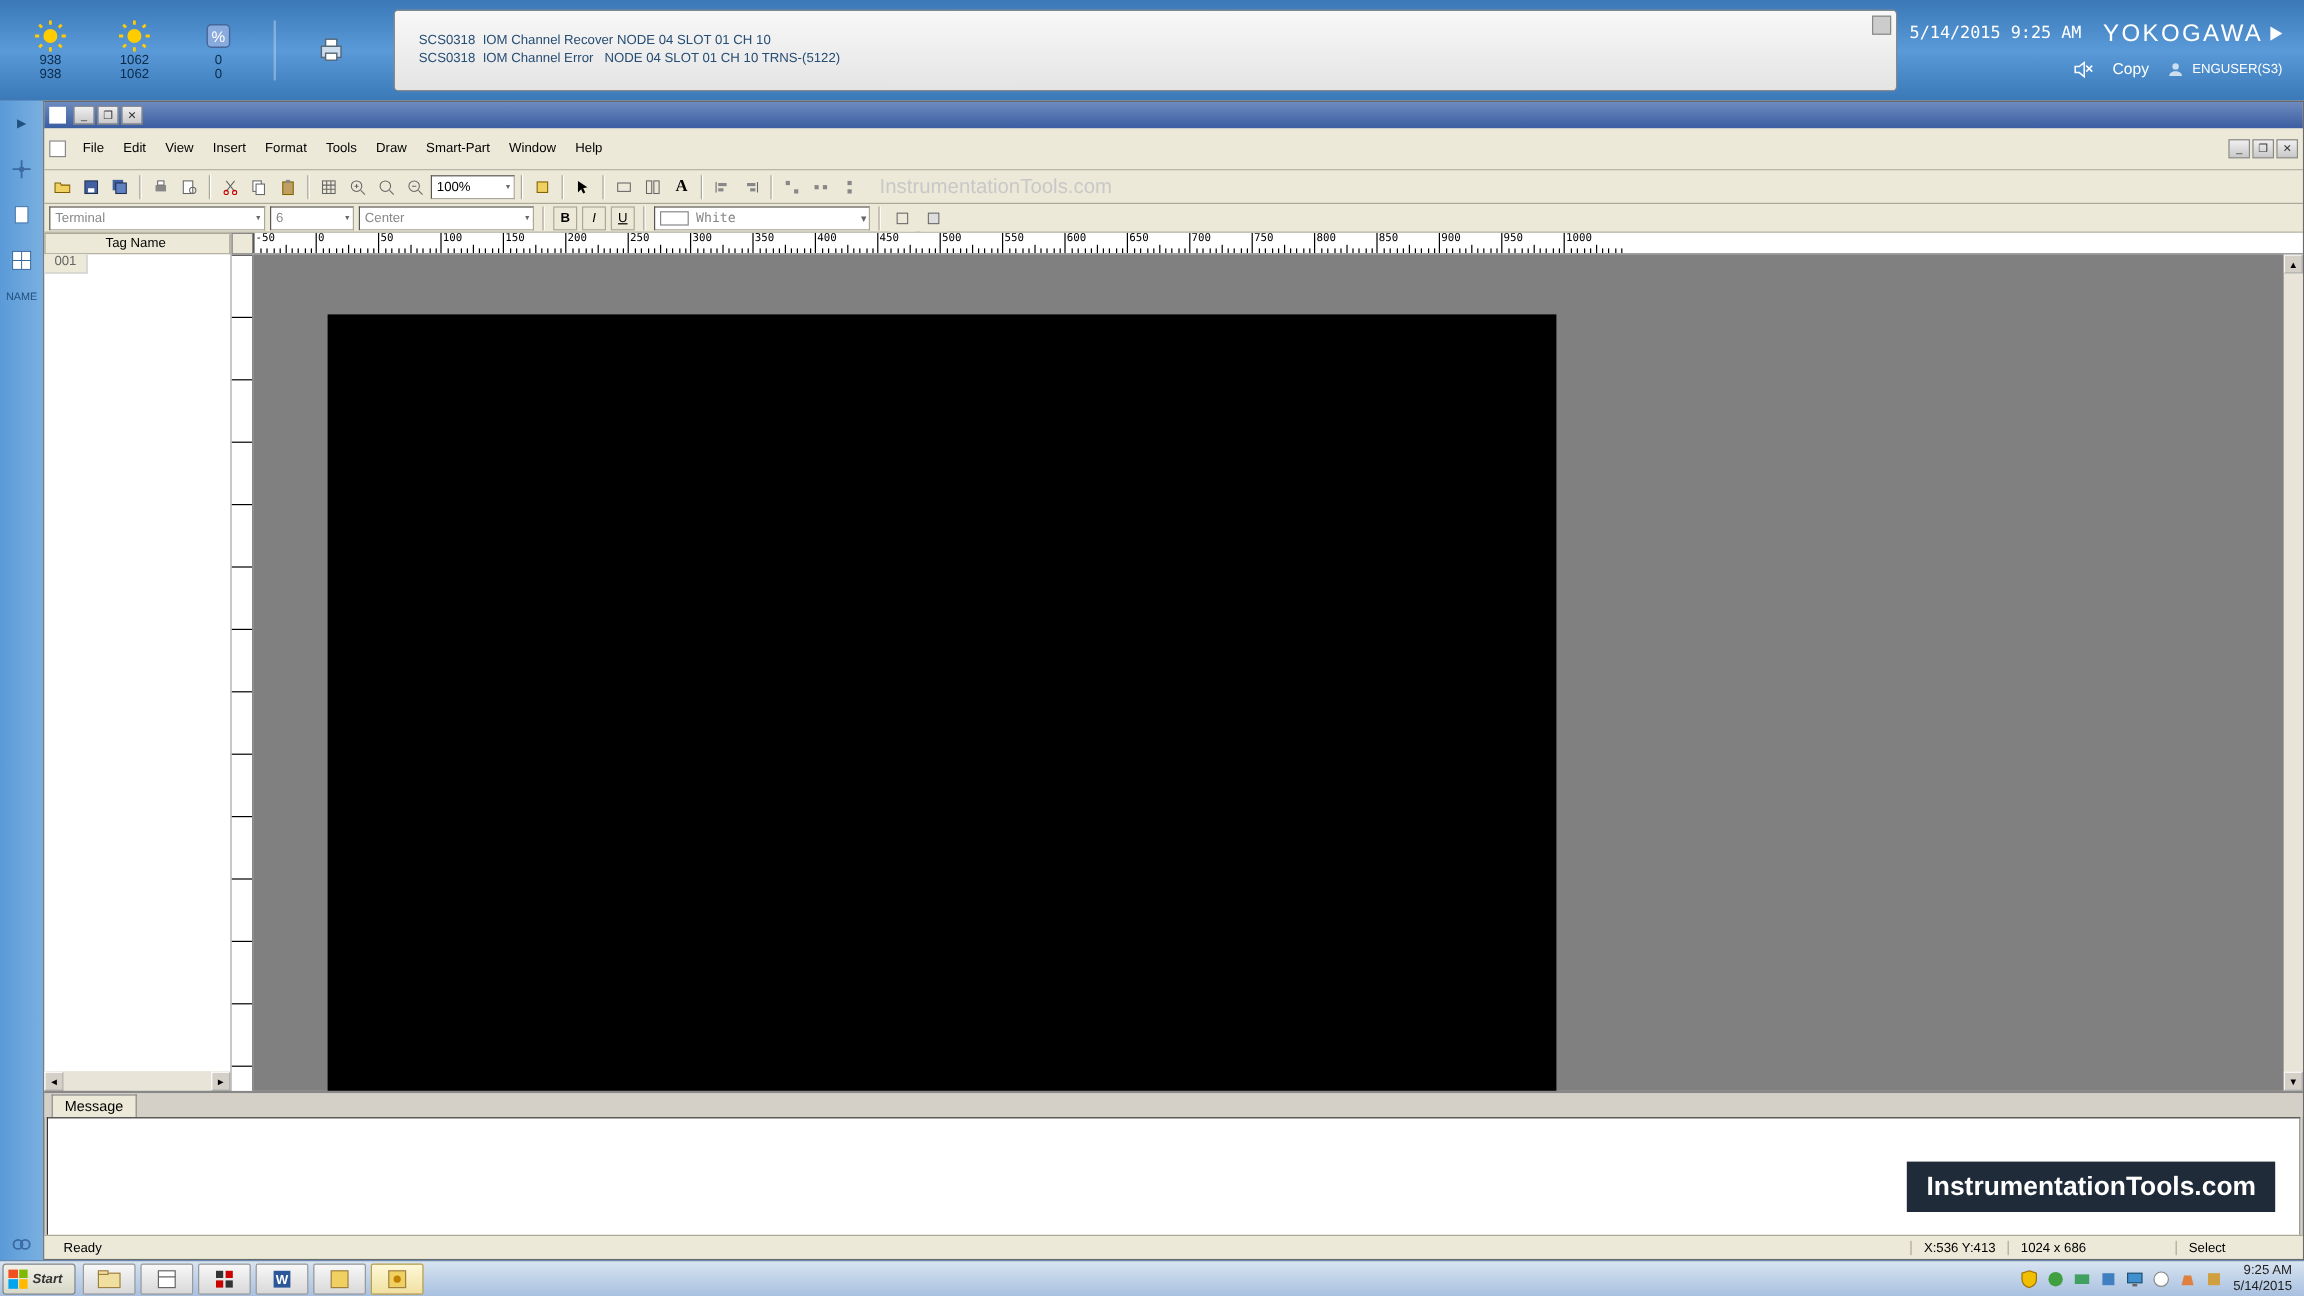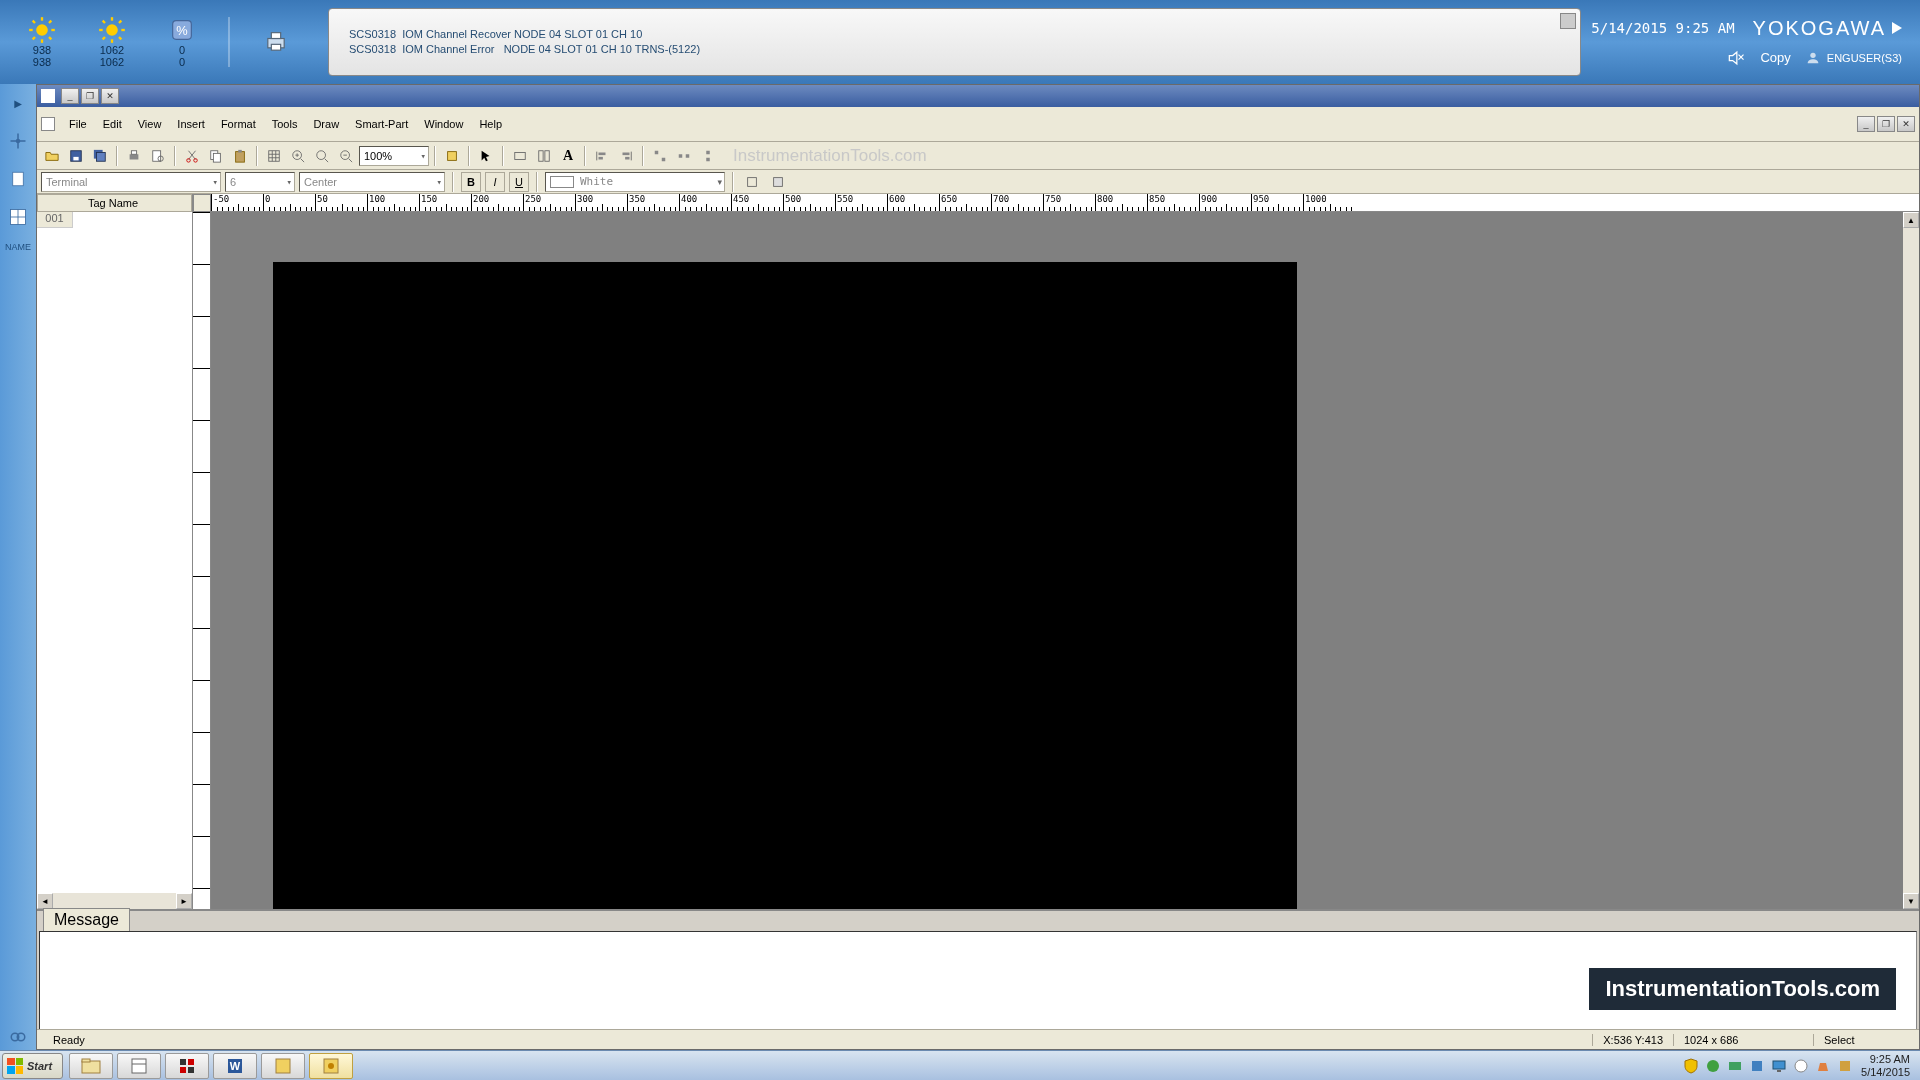--- a/index.html
+++ b/index.html
@@ -83,21 +83,21 @@
 .vruler { width: 18px; background: #fff; border-right: 1px solid #888; position: relative; overflow: hidden; }
 .vtick { position: relative; height: 52px; border-top: 1px solid #000; }
 .canvaswrap { flex: 1; background: #808080; position: relative; overflow: hidden; }
 .canvas { position: absolute; left: 62px; top: 50px; width: 1024px; height: 686px; background: #000; }
 .vscroll { width: 16px; background: #ece9d8; display: flex; flex-direction: column; }
 .vscroll .sbtn { height: 16px; background: #d4d0c8; border: 1px outset #fff; font-size: 8px; display: flex; align-items: center; justify-content: center; }
 .vscroll .strack { flex: 1; background: #e8e4d8; }
 
 .msgpanel { height: 140px; border-top: 2px solid #888; display: flex; flex-direction: column; }
 .msgtab { height: 20px; background: #d4d0c8; display: flex; align-items: flex-end; padding-left: 6px; }
-.msgtab span { padding: 2px 10px; background: #ece9d8; border: 1px solid #888; border-bottom: none; font-size: 16px; }
+.msgtab span { padding: 2px 10px; background: #ece9d8; border: 1px solid #888; border-bottom: none; font-size: 12px; }
 .msgbody { flex: 1; background: #fff; border: 1px inset #888; margin: 0 2px; position: relative; }
 .it-watermark { position: absolute; right: 20px; bottom: 20px; background: #1f2b38; color: #fff; padding: 8px 16px; font-size: 22px; font-weight: bold; font-family: Arial; }
 .msgscroll { height: 16px; background: #ece9d8; display: flex; margin: 0 2px 2px; }
 
 .statusbar { height: 20px; background: #ece9d8; border-top: 1px solid #aca899; display: flex; align-items: center; padding: 0 6px; font-size: 11px; position: absolute; bottom: 0; left: 0; right: 0; }
 .statusbar .sfield { padding: 0 10px; border-left: 1px solid #aca899; }
 .statusbar .sfield:first-child { border: none; flex: 1; }
 
 
 .taskbar { position: absolute; bottom: 0; left: 0; right: 0; height: 30px; background: linear-gradient(#d8e4f0, #a8c0e0); display: flex; align-items: center; border-top: 1px solid #6a8ab0; }

